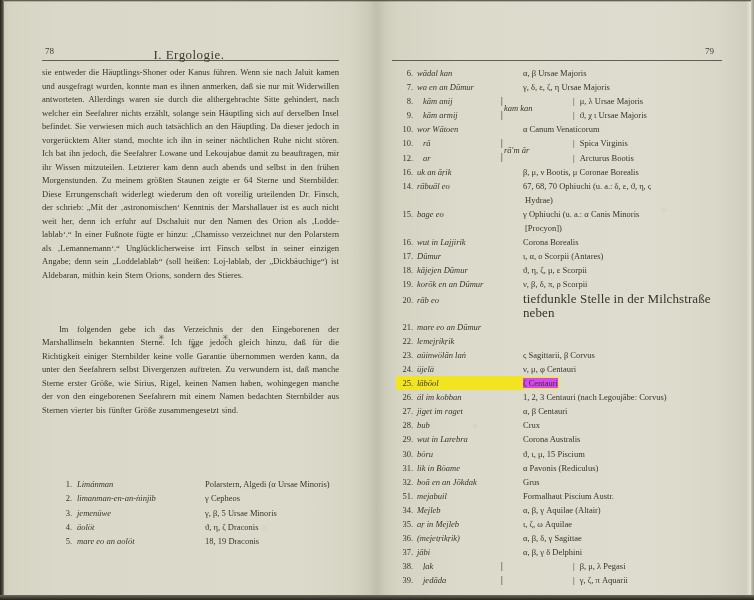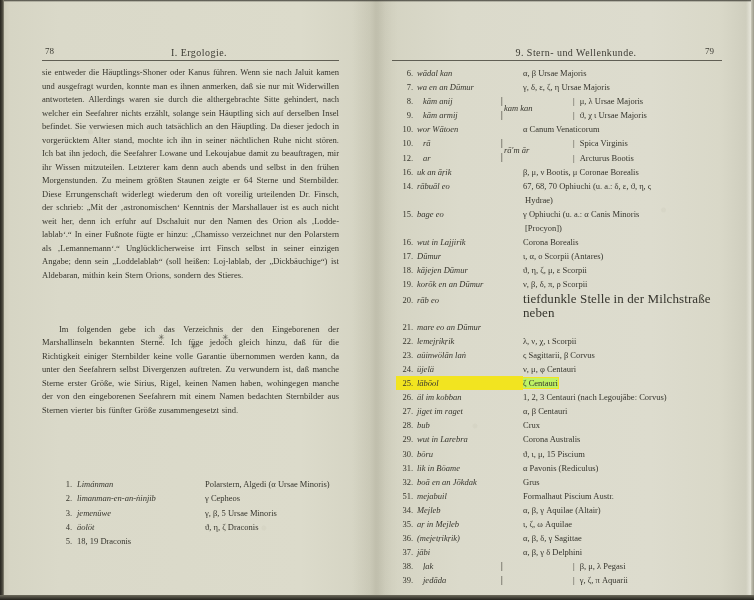--- a/index.html
+++ b/index.html
@@ -39,23 +39,22 @@
     position:absolute;left:352px;top:0;width:46px;height:600px;
     background:linear-gradient(90deg,rgba(110,105,80,0) 0%,rgba(110,105,80,.10) 40%,rgba(110,105,80,.16) 52%,rgba(110,105,80,.06) 72%,rgba(110,105,80,0) 100%);
     pointer-events:none;
   }
   .page{position:absolute;top:0;height:600px;}
   #page-left{left:0;width:378px;}
   #page-right{left:378px;width:376px;}
 
   .running-head{
     position:absolute;
-    font-size:10px;letter-spacing:.45px;color:#3c3b33;
+    font-size:13px;letter-spacing:.45px;color:#3c3b33;
     white-space:nowrap;
-    padding-left:10px;
   }
   .folio{
     position:absolute;font-size:9px;color:#3c3b33;
   }
   .rule{
     position:absolute;height:1px;background:#4a4940;opacity:.85;
   }
 
   
   #body-left{
@@ -91,21 +90,21 @@
   #starlist-right{
     position:absolute;left:396px;top:66px;width:340px;
     font-size:8.5px;line-height:14.1px;color:#36352d;
   }
   .r-row{position:relative;display:flex;align-items:baseline;min-height:14.1px;}
   .r-num{width:17px;text-align:right;padding-right:4px;flex:none;}
   .r-name{width:106px;flex:none;font-style:italic;}
   .r-ident{flex:1;}
   .r-cont{padding-left:129px;}
   .small{font-size:13px;letter-spacing:.1px;}
-  .hl{background:#bef264;box-shadow:0 0 0 1px #f2e420;}
+  .hl{background:#d946ef;box-shadow:0 0 0 1px #f2e420;}
   .hl-name{background:#f2e420;}
   
   .brace-group{position:relative;display:flex;align-items:stretch;}
   .bg-left{width:123px;flex:none;position:relative;}
   .bg-left .bl-row{display:flex;align-items:baseline;height:14.1px;}
   .bg-right{flex:1;position:relative;padding-left:10px;}
   .bg-right .br-row{height:14.1px;display:flex;align-items:baseline;}
   .bar{position:absolute;font-size:11px;line-height:11px;color:#36352d;}
   .sharedname{position:absolute;font-style:italic;font-size:8.5px;}
 </style>
@@ -151,27 +150,27 @@
         <span class="sl-name">jemenüwe</span>
         <span class="sl-ident">γ, β, 5 Ursae Minoris</span>
       </div>
       <div class="sl-row">
         <span class="sl-num">4.</span>
         <span class="sl-name">äolöt</span>
         <span class="sl-ident">ϑ, η, ζ Draconis</span>
       </div>
       <div class="sl-row">
         <span class="sl-num">5.</span>
+        <span class="sl-name">mare eo an aolöt</span>
         <span class="sl-ident">18, 19 Draconis</span>
       </div>
     </div>
   </div>
 
   <div class="page" id="page-right">
-    <div class="running-head" style="left:0;top:47px;width:376px;text-align:center;">9. Stern- und Wellenkunde.</div>
     <div class="folio" style="right:40px;top:46px;">79</div>
     <div class="rule" style="left:14px;top:60px;width:330px;"></div>
   </div>
 
   <div id="starlist-right">
       <div class="r-row">
         <span class="r-num">6.</span>
         <span class="r-name">wādal kan</span>
         <span class="r-ident"><span>α, β Ursae Majoris</span></span>
       </div>
@@ -277,21 +276,20 @@
         <span class="r-name">rāb eo</span>
         <span class="r-ident small"><span>tiefdunkle Stelle in der Milchstraße neben</span></span>
       </div>
       <div class="r-row">
         <span class="r-num">21.</span>
         <span class="r-name">mare eo an Dūmur</span>
       </div>
       <div class="r-row">
         <span class="r-num">22.</span>
         <span class="r-name">lemejṛikṛik</span>
-        <span class="r-ident"><span>λ, ν, χ, ι Scorpii</span></span>
       </div>
       <div class="r-row">
         <span class="r-num">23.</span>
         <span class="r-name">aüinwölān laṅ</span>
         <span class="r-ident"><span>ς Sagittarii, β Corvus</span></span>
       </div>
       <div class="r-row">
         <span class="r-num">24.</span>
         <span class="r-name">üjelä</span>
         <span class="r-ident"><span>ν, μ, φ Centauri</span></span>

